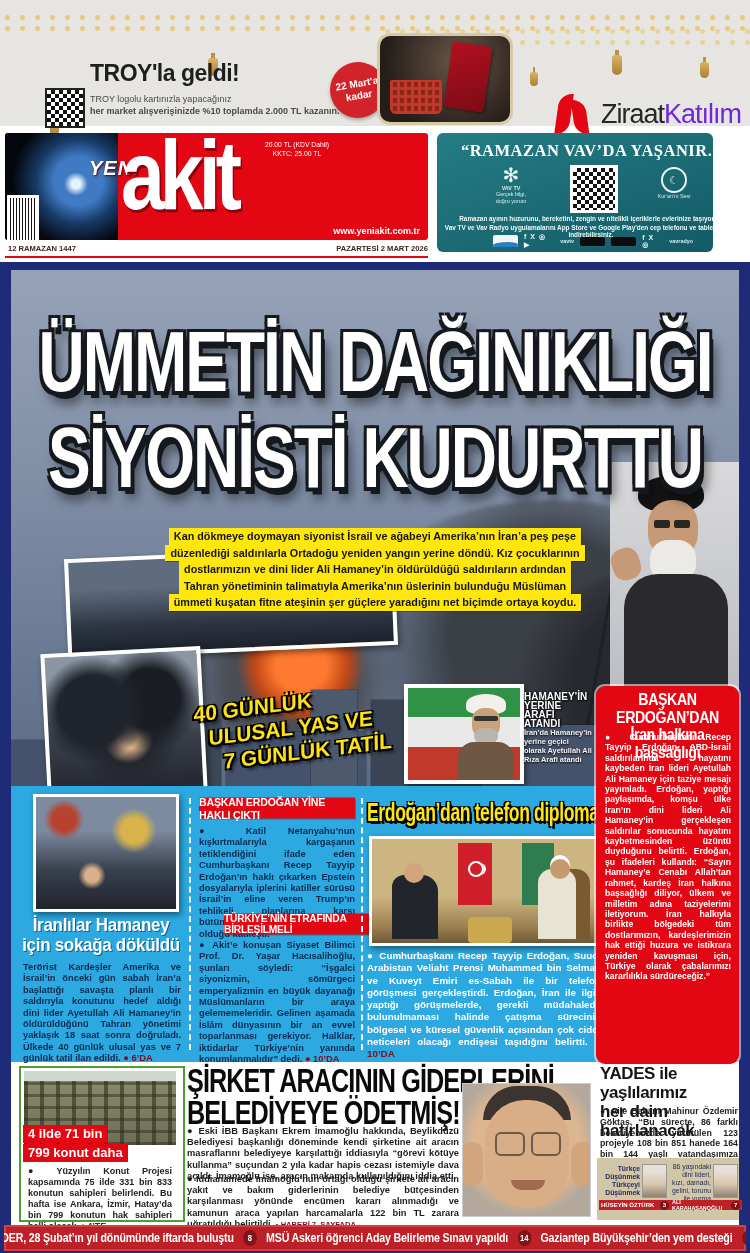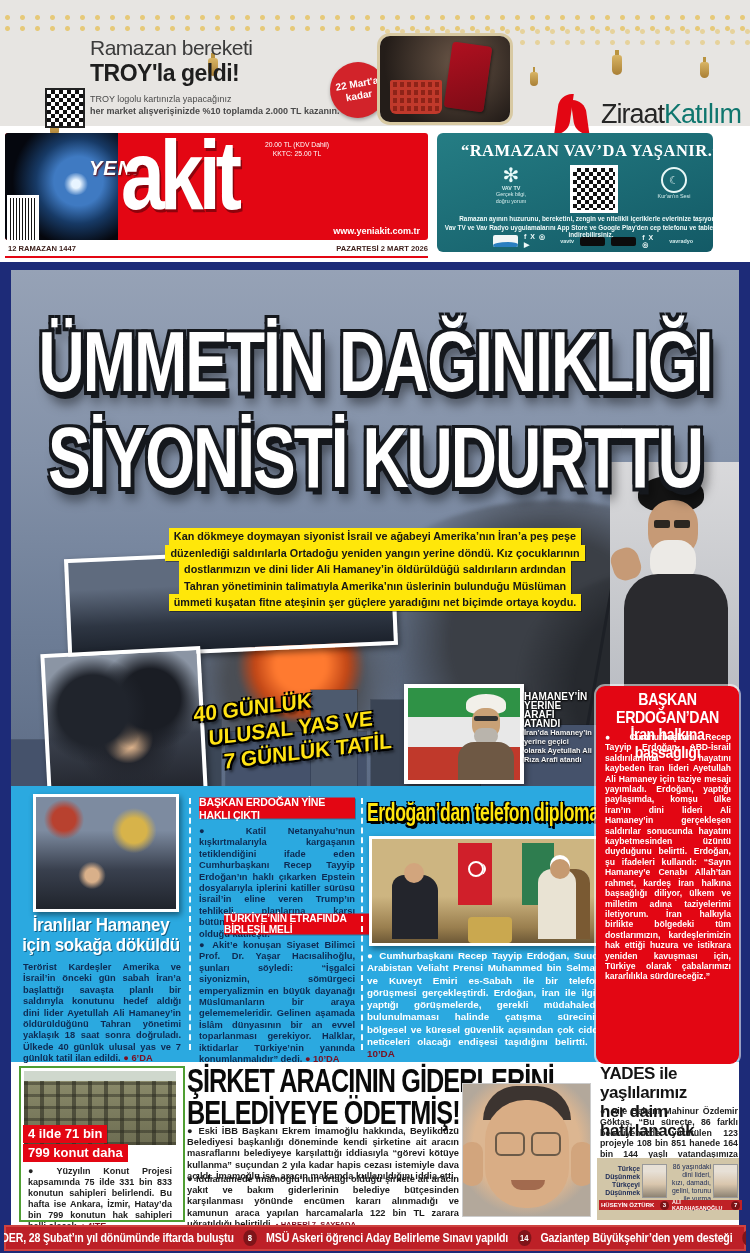--- a/index.html
+++ b/index.html
@@ -24,21 +24,21 @@
            box-shadow:0 0 0 3px #d8c9a2;}
   .troycard{background:linear-gradient(155deg,#b01020,#7d0b16);border-radius:4px;transform:rotate(8deg);
             box-shadow:1px 1px 3px rgba(0,0,0,.5);}
   .basket{background:repeating-linear-gradient(90deg,#c0392b 0 3px,rgba(0,0,0,0) 3px 7px),
            repeating-linear-gradient(0deg,#c0392b 0 3px,rgba(0,0,0,0) 3px 8px),#8e2318;border-radius:2px 2px 6px 6px;}
   .ziraat-icon{position:relative;width:40px;height:44px;}
   .ziraat-icon::before,.ziraat-icon::after{content:"";position:absolute;background:#e30613;}
   .ziraat-icon::before{left:4px;top:2px;width:14px;height:40px;border-radius:12px 0 12px 0;transform:skewX(-8deg);}
   .ziraat-icon::after{left:20px;top:8px;width:14px;height:34px;border-radius:0 12px 0 12px;transform:skewX(8deg);}
   .brand-b{font-size:27px;font-weight:normal;color:#262626;letter-spacing:-1px;margin-top:32px;}
-  .brand-l{font-size:27px;color:#0f766e;letter-spacing:-1px;}
+  .brand-l{font-size:27px;color:#6d28d9;letter-spacing:-1px;}
   
   #mast{left:5px;top:133px;width:423px;height:107px;background:#e30613;border-radius:3px;overflow:hidden;}
   .earth{left:0;top:0;width:113px;height:107px;background:radial-gradient(circle at 65% 45%,#3f7ac2 0 26%,#173a66 45%,#05070e 70%);}
   .earth::after{content:"";position:absolute;left:58px;top:40px;width:26px;height:22px;border-radius:50%;
         background:radial-gradient(circle,#e8f4ff 0 25%,rgba(232,244,255,0) 70%);}
   .yeni{color:#fff;font-weight:bold;font-style:italic;font-size:20px;letter-spacing:1px;text-shadow:1px 1px 2px #600;}
   .akit{color:#fff;font-weight:bold;font-size:96px;letter-spacing:-6px;transform:scale(.82,1.02);transform-origin:left top;
         text-shadow:2px 3px 0 #8d030c;}
   .price{color:#fff;font-size:6.8px;line-height:8.6px;text-align:center;}
   .site{color:#fff;font-size:9px;font-weight:bold;}
@@ -135,21 +135,20 @@
 
   <div id="top-ad" class="abs">
     <div class="abs lights" style="left:0;top:12px;width:750px;"></div>
     <div class="abs lights" style="left:380px;top:26px;width:370px;opacity:.6;"></div>
     <div class="abs lantern" style="left:50px;top:120px;width:9px;height:16px;"></div>
     <div class="abs lantern" style="left:208px;top:58px;width:10px;height:18px;"></div>
     <div class="abs lantern" style="left:530px;top:72px;width:8px;height:14px;"></div>
     <div class="abs lantern" style="left:612px;top:55px;width:10px;height:20px;"></div>
     <div class="abs lantern" style="left:700px;top:62px;width:9px;height:16px;"></div>
     <div class="abs qr" style="left:45px;top:88px;width:36px;height:36px;"></div>
-    <div class="abs ad-t1" style="left:90px;top:36px;">Ramazan bereketi</div>
     <div class="abs ad-t2" style="left:90px;top:60px;">TROY'la geldi!</div>
     <div class="abs ad-body" style="left:90px;top:94px;width:250px;">
       <div>TROY logolu kartınızla yapacağınız</div>
       <div style="font-weight:bold;">her market alışverişinizde %10 toplamda 2.000 TL kazanın.</div>
     </div>
     <div class="abs badge" style="left:330px;top:62px;">22 Mart'a kadar</div>
     <div class="abs product" style="left:380px;top:36px;width:130px;height:86px;">
       <div class="abs basket" style="left:10px;top:44px;width:52px;height:34px;"></div>
       <div class="abs troycard" style="left:68px;top:8px;width:40px;height:66px;"></div>
     </div>

